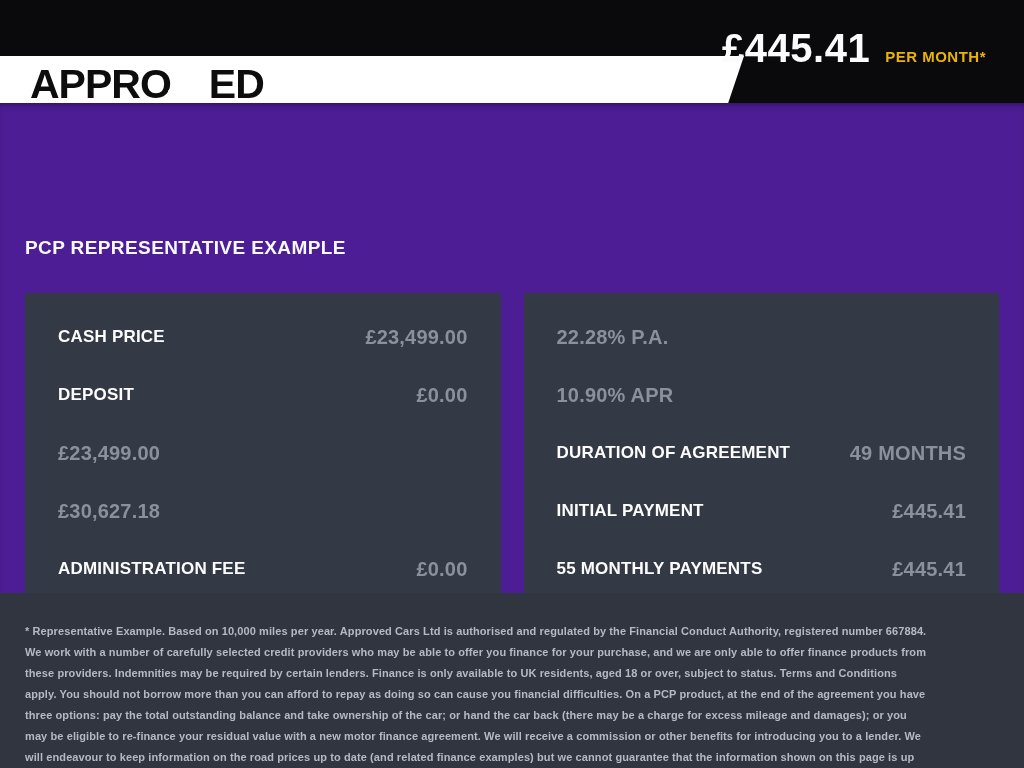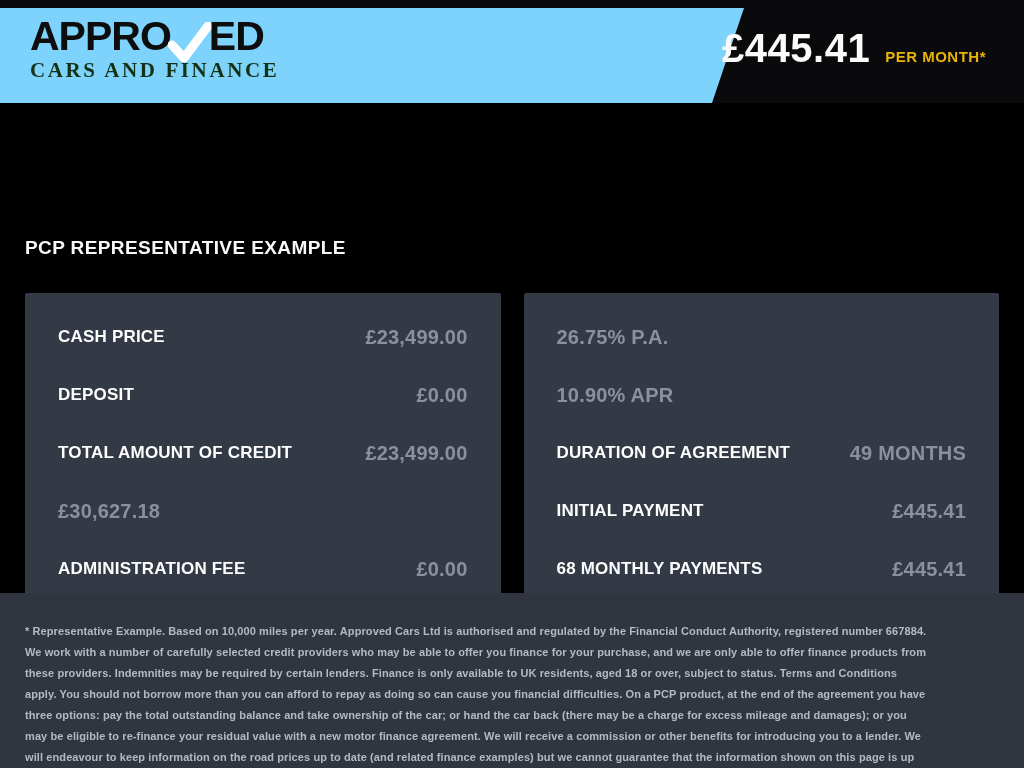--- a/index.html
+++ b/index.html
@@ -6,41 +6,42 @@
   html,body { background:#1b1f26; }
   .page {
     position:relative; width:1024px; height:768px; overflow:hidden;
     background:#282d36;
     font-family:"Liberation Sans", sans-serif;
   }
 
   
   .header { position:absolute; top:0; left:0; width:1024px; height:103px; background:#0a0a0c; }
   .header-green {
-    position:absolute; inset:0; background:#7dd3fc;
+    position:absolute; inset:0; background:#ffffff;
     clip-path: polygon(0 8px, 744px 8px, 712px 103px, 0 103px);
+    margin-top: 48px;
   }
   .logo { position:absolute; left:30px; top:16px; line-height:1; }
   .logo-line1 { display:flex; align-items:flex-end; color:#0c0d0c;
     font-size:41px; font-weight:800; letter-spacing:-1px; }
   .logo-line1 .check-wrap { width:44px; height:42px; margin:0 -3px -7px -3px; }
   .logo-line2 {
     margin-top:3px; font-family:Liberation Serif, serif; font-weight:600;
     font-size:21px; letter-spacing:2.6px; color:#143114;
   }
   .price-block {
     position:absolute; right:38px; top:0; height:96px;
     display:flex; align-items:center;
   }
   .price-inner { display:flex; align-items:baseline; gap:15px; }
   .price-amount { color:#fbfbfb; font-size:40px; font-weight:700; letter-spacing:0.5px; }
   .price-suffix { color:#eab308; font-size:15px; font-weight:700; letter-spacing:0.5px; }
 
   
-  .main { position:absolute; top:103px; left:0; width:1024px; height:490px; background:#000000;
+  .main { position:absolute; top:103px; left:0; width:1024px; height:490px; background:#4c1d95;
     box-shadow: inset 0 5px 7px -4px rgba(0,0,0,0.45); }
   .page-title {
     position:absolute; left:25px; top:134px;
     color:#f7f8f9; font-size:19px; font-weight:700; letter-spacing:0.4px;
   }
   .panels {
     position:absolute; left:25px; top:190px; width:974px; height:378px;
     display:flex; gap:23px;
   }
   .panel {
@@ -95,52 +96,51 @@
       <section class="panel">
           <div class="row">
             <span class="label">CASH PRICE</span>
             <span class="value">£23,499.00</span>
           </div>
           <div class="row">
             <span class="label">DEPOSIT</span>
             <span class="value">£0.00</span>
           </div>
           <div class="row">
-            <span class="label">TOTAL AMOUNT OF CREDIT</span>
             <span class="value">£23,499.00</span>
           </div>
           <div class="row">
             <span class="value">£30,627.18</span>
           </div>
           <div class="row">
             <span class="label">ADMINISTRATION FEE</span>
             <span class="value">£0.00</span>
           </div>
           <div class="row">
             <span class="label">OPTION TO PURCHASE FEE</span>
             <span class="value">£0.00</span>
           </div>
         </section>
       <section class="panel">
           <div class="row">
-            <span class="value">26.75% P.A.</span>
+            <span class="value">22.28% P.A.</span>
           </div>
           <div class="row">
             <span class="value">10.90% APR</span>
           </div>
           <div class="row">
             <span class="label">DURATION OF AGREEMENT</span>
             <span class="value">49 MONTHS</span>
           </div>
           <div class="row">
             <span class="label">INITIAL PAYMENT</span>
             <span class="value">£445.41</span>
           </div>
           <div class="row">
-            <span class="label">68 MONTHLY PAYMENTS</span>
+            <span class="label">55 MONTHLY PAYMENTS</span>
             <span class="value">£445.41</span>
           </div>
           <div class="row">
             <span class="label">FINAL PAYMENT</span>
             <span class="value">£9,247.50</span>
           </div>
         </section>
     </div>
   </main>
 

